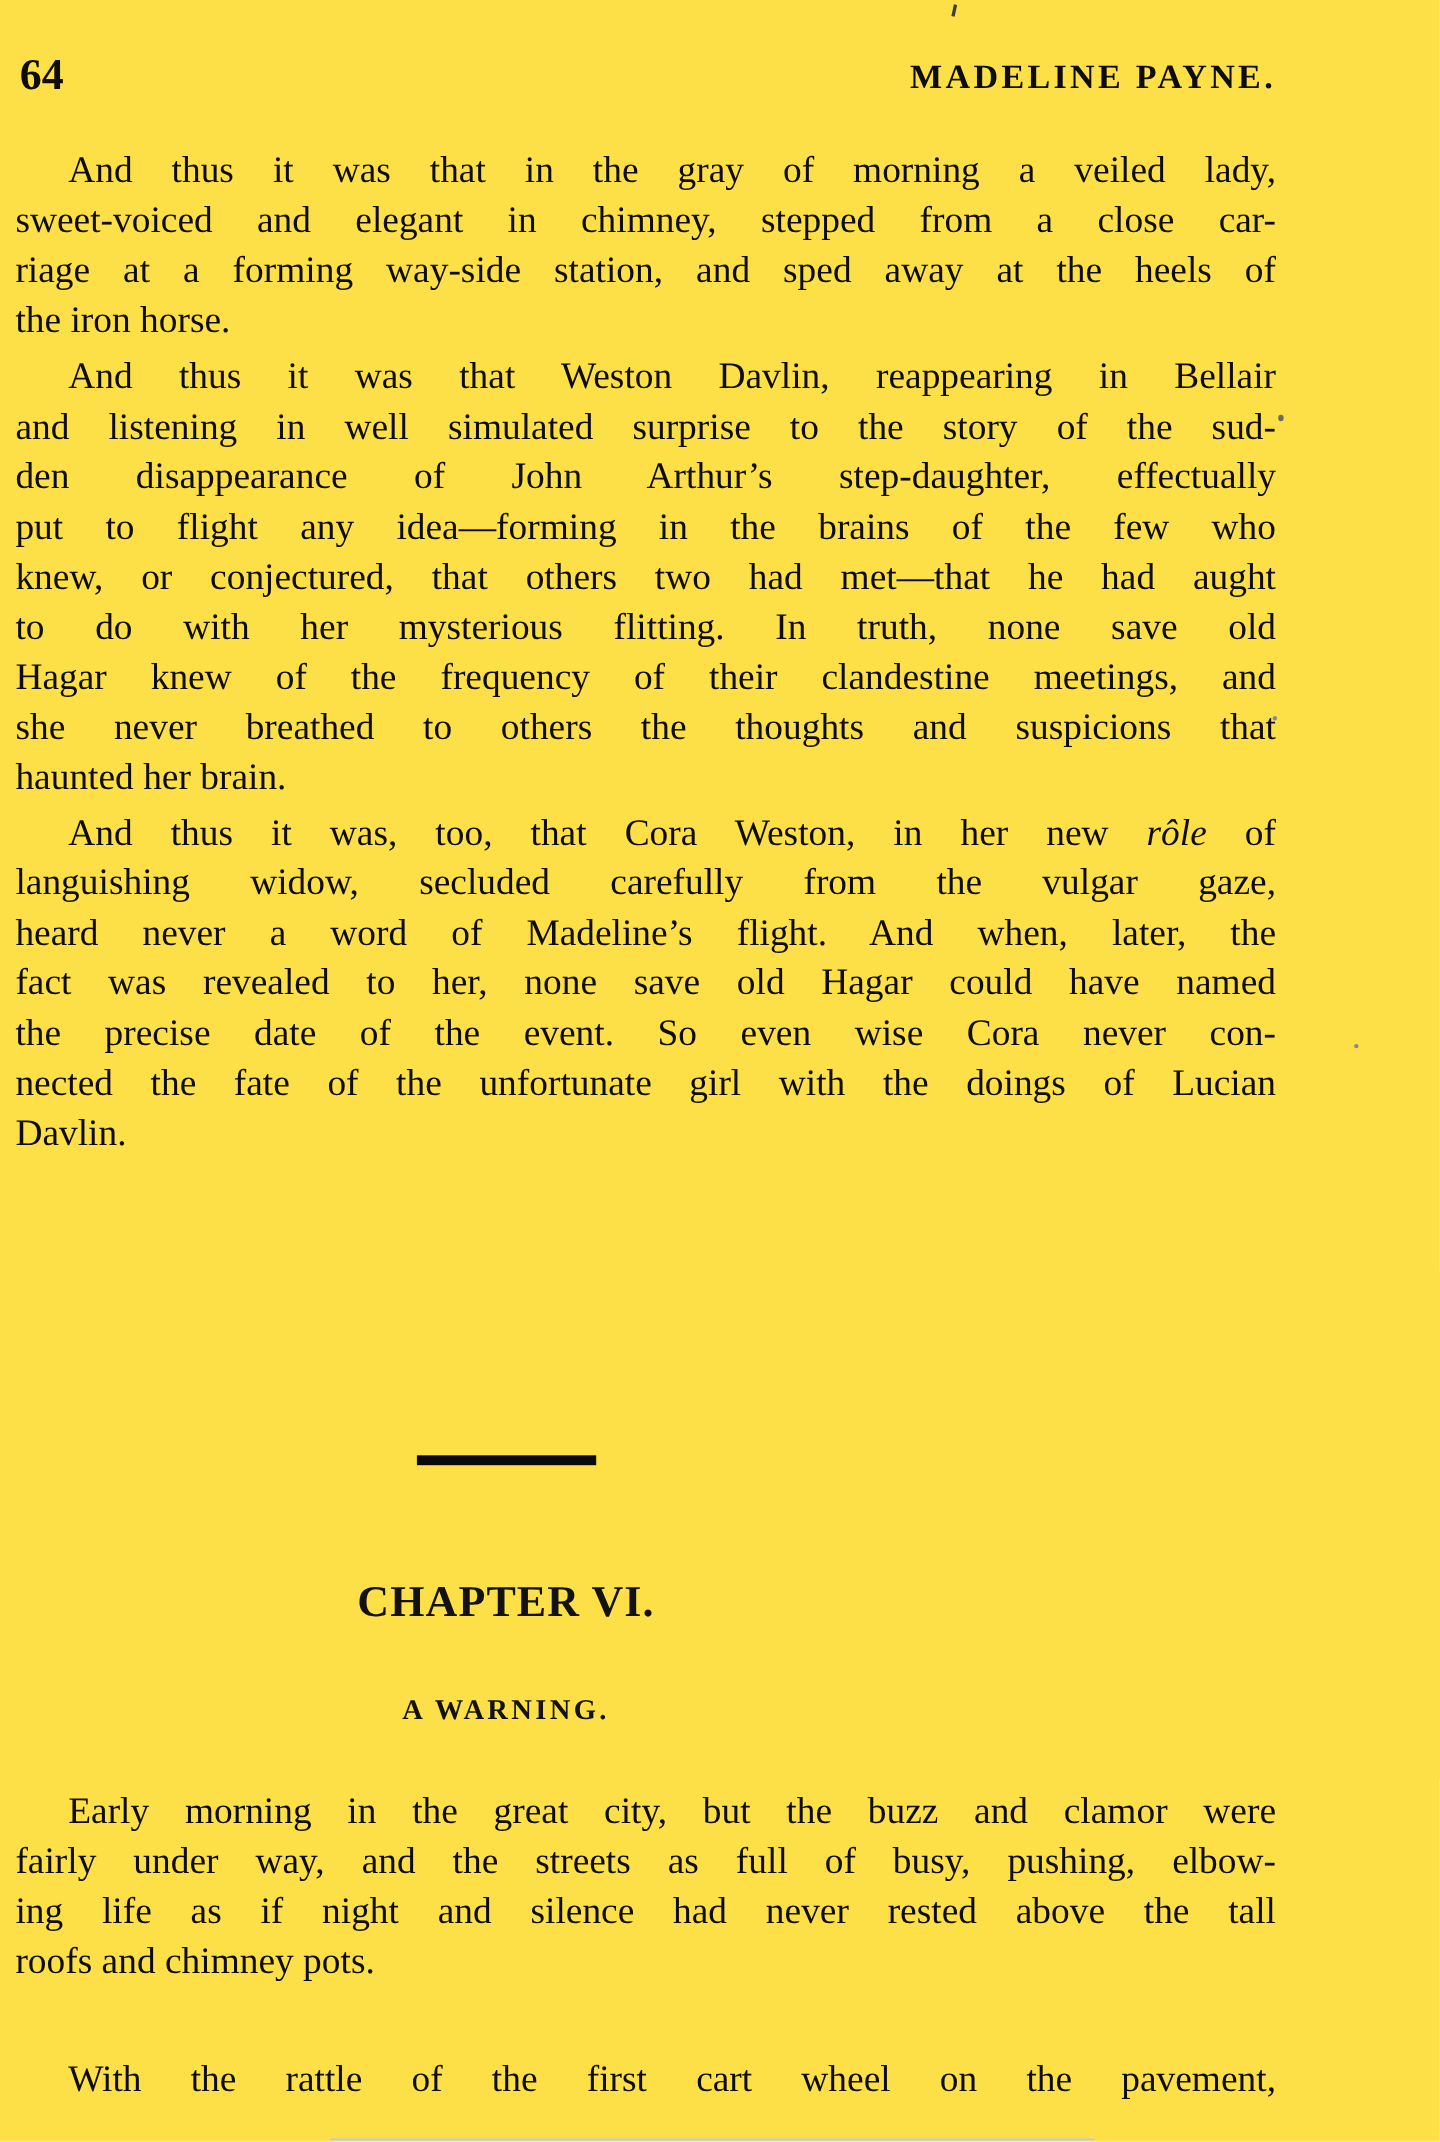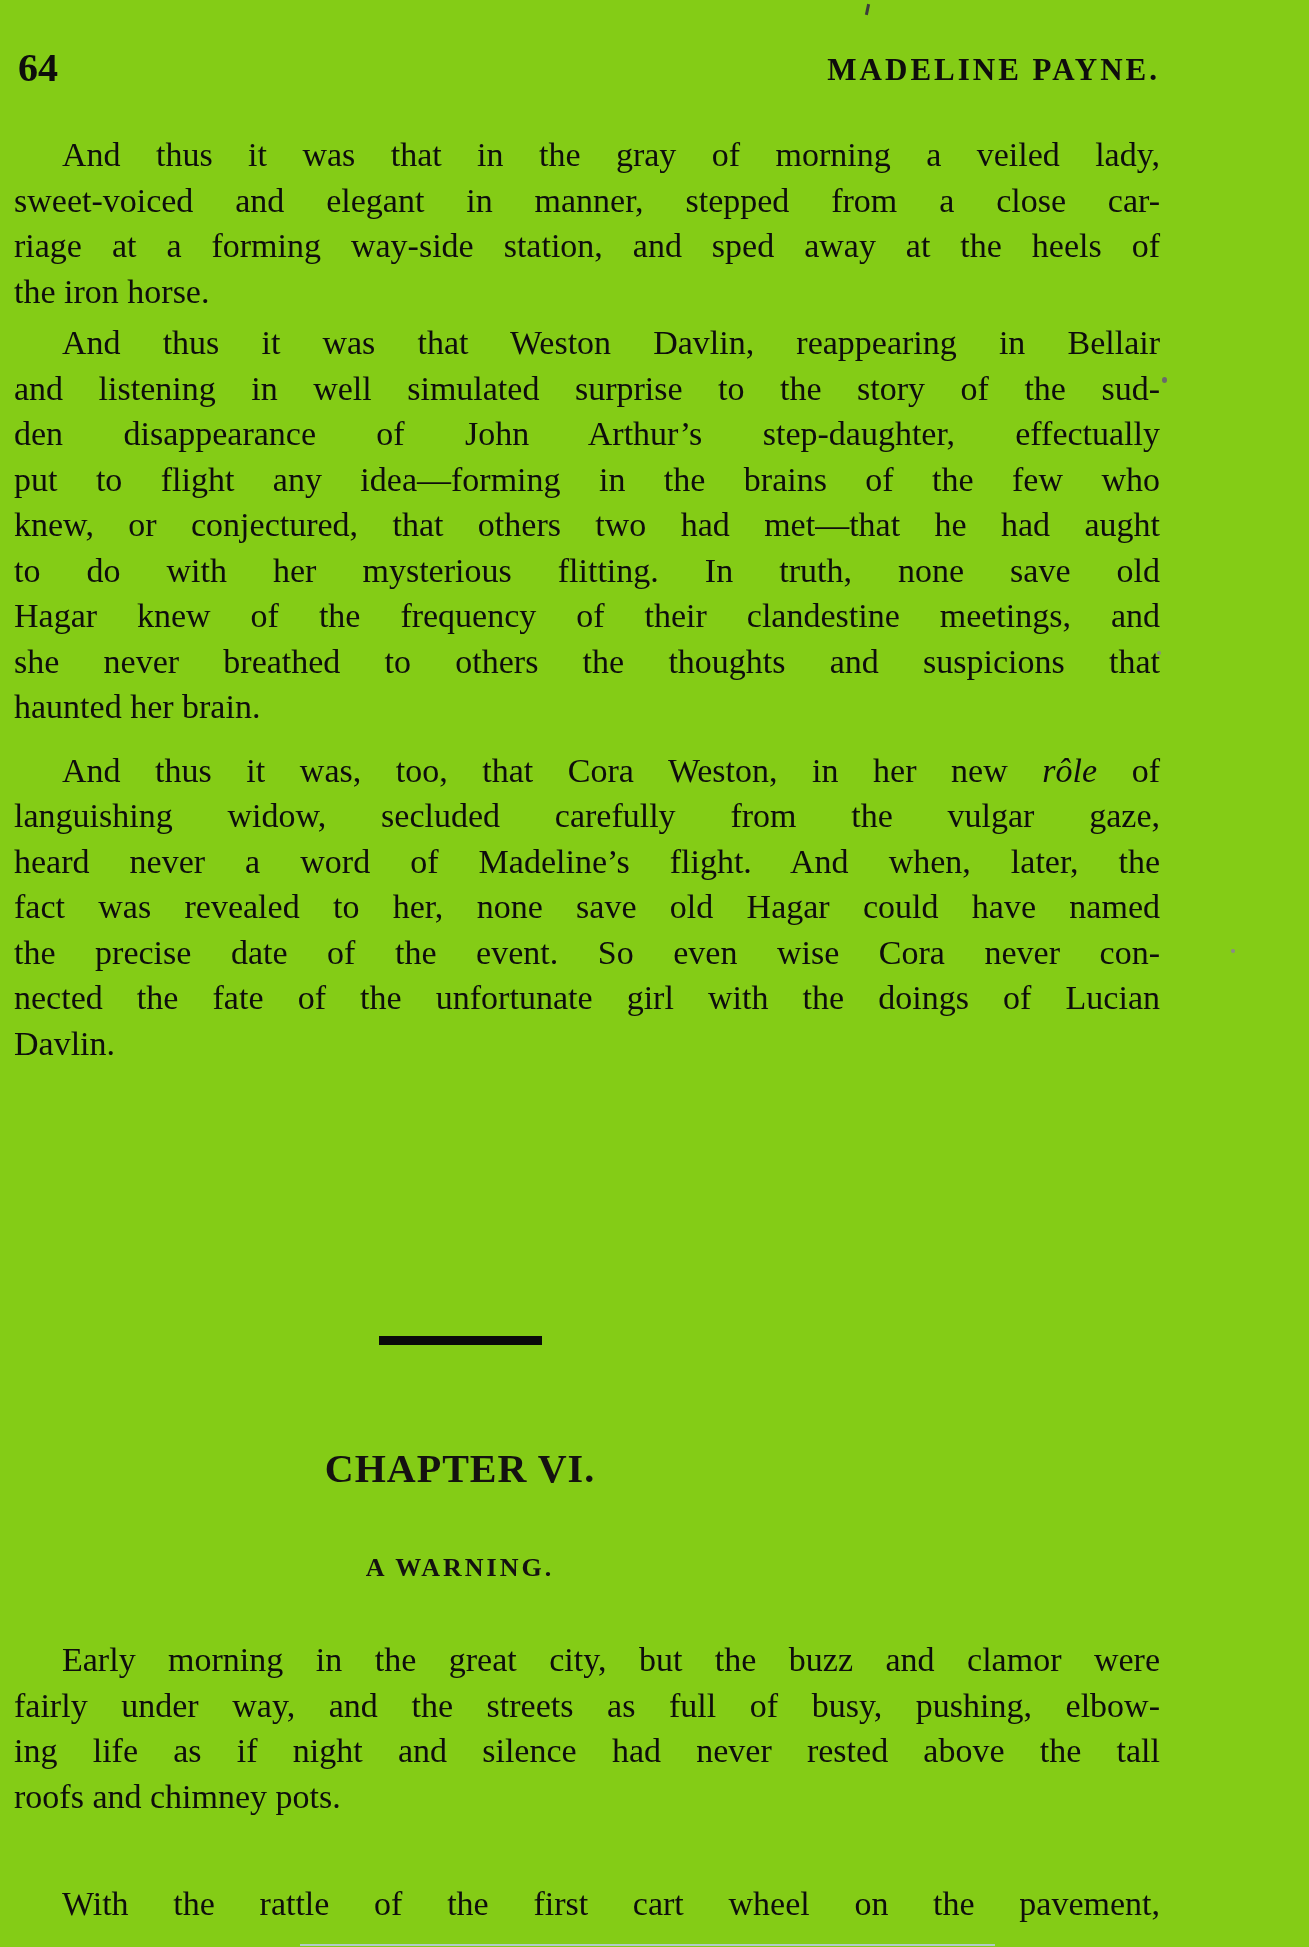--- a/index.html
+++ b/index.html
@@ -1,39 +1,39 @@
 <!DOCTYPE html>
 <html><head>
 <meta charset="utf-8">
 <style>
   html,body{margin:0;padding:0;background:#ffffff;}
   .page{
     position:relative;
     width:1309px;height:1947px;
-    background:#84cc16;
+    background:#fde047;
     overflow:hidden;
     font-family:"Liberation Serif","DejaVu Serif",serif;
     color:#0e0d0c;
   }
   .content{
     position:absolute;left:14px;top:0;width:1146px;padding-top:48px;
   }
   .header{position:relative;height:44px;}
   .pagenum{
     position:absolute;left:4px;top:-2px;
     font-size:40px;font-weight:bold;line-height:44px;
   }
   .running-title{
     text-align:right;font-size:31px;font-weight:bold;
     letter-spacing:3px;line-height:44px;
   }
   .para{margin:0;}
   #p1{margin-top:40px;}
   #p2{margin-top:6px;}
-  #p3{margin-top:18px;}
+  #p3{margin-top:5px;}
   #p4{margin-top:52px;}
   #p5{margin-top:62px;}
   .jline{
     text-align:justify;text-align-last:justify;
     height:45.5px;line-height:45.5px;font-size:34px;
   }
   .endline{text-align-last:left;}
   .indent{text-indent:48px;}
   .chapter-head{
     position:relative;left:-127px;
@@ -65,21 +65,21 @@
 <div class="page">
   <main class="content">
 
     <header class="header">
       <span class="pagenum">64</span>
       <div class="running-title">MADELINE PAYNE.</div>
     </header>
 
     <div class="para" id="p1">
       <div class="jline indent">And thus it was that in the gray of morning a veiled lady,</div>
-      <div class="jline">sweet-voiced and elegant in manner, stepped from a close car-</div>
+      <div class="jline">sweet-voiced and elegant in chimney, stepped from a close car-</div>
       <div class="jline">riage at a forming way-side station, and sped away at the heels of</div>
       <div class="jline endline">the iron horse.</div>
     </div>
 
     <div class="para" id="p2">
       <div class="jline indent">And thus it was that Weston Davlin, reappearing in Bellair</div>
       <div class="jline">and listening in well simulated surprise to the story of the sud-</div>
       <div class="jline">den disappearance of John Arthur’s step-daughter, effectually</div>
       <div class="jline">put to flight any idea—forming in the brains of the few who</div>
       <div class="jline">knew, or conjectured, that others two had met—that he had aught</div>

